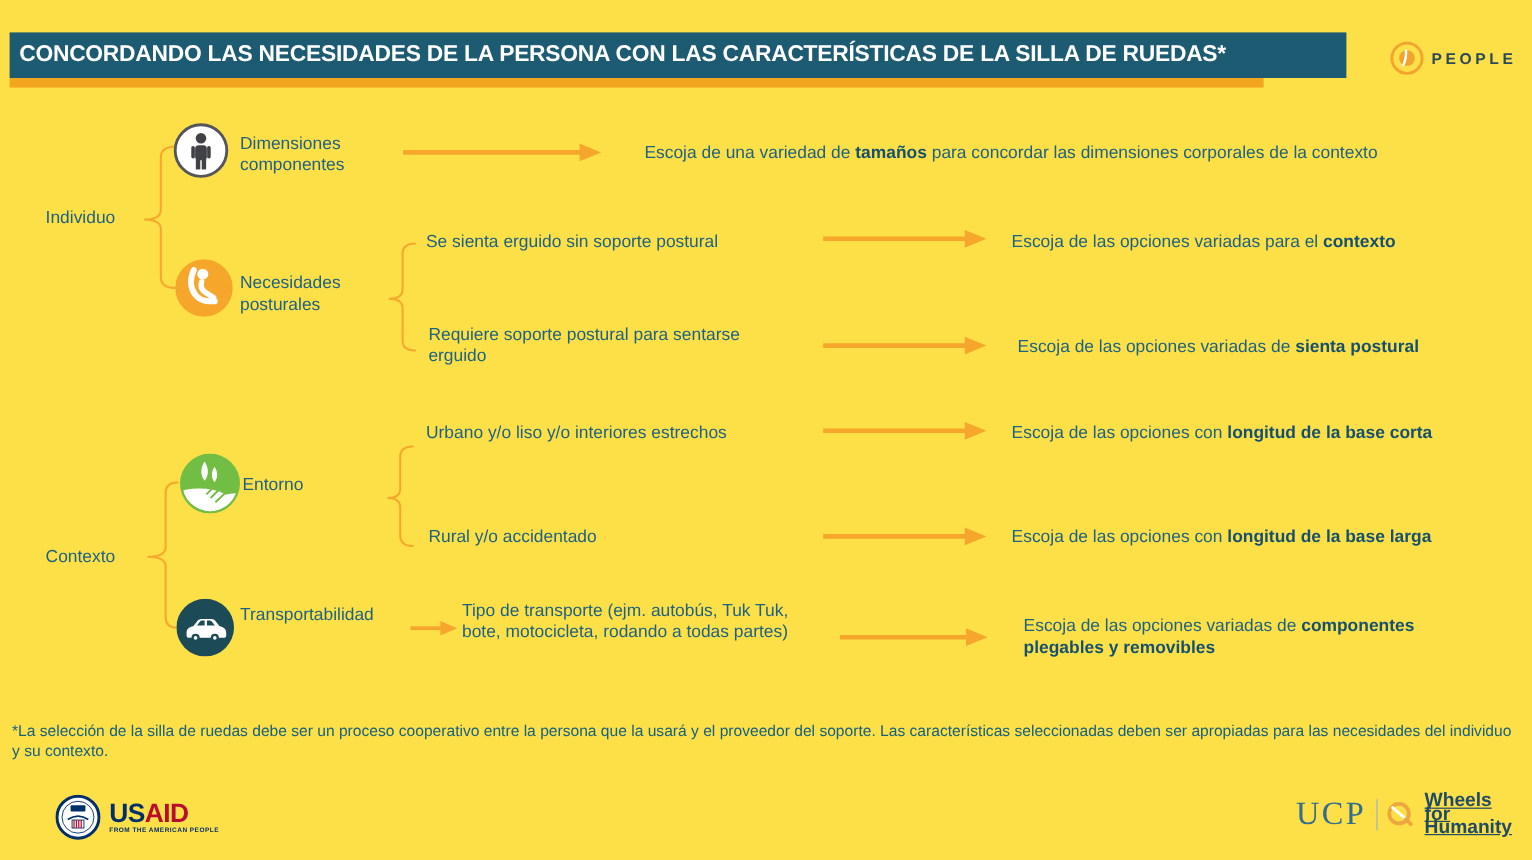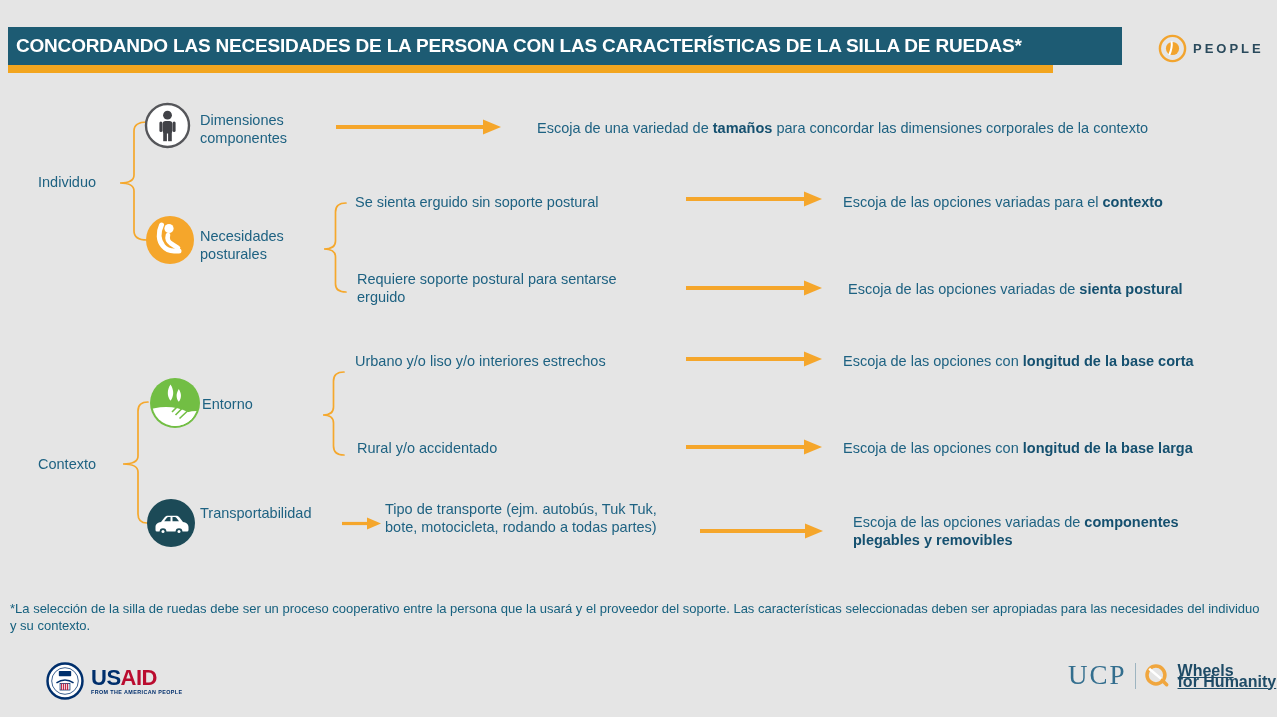--- a/index.html
+++ b/index.html
@@ -1,17 +1,17 @@
 <!DOCTYPE html>
 <html><head>
 <meta charset="utf-8">
 <style>
   html,body{margin:0;padding:0;background:#fff;}
   .canvas{
-    position:relative;width:1277px;height:717px;background:#e5e5e5;overflow:hidden;
+    position:relative;width:1277px;height:717px;background:#fde047;overflow:hidden;
     font-family:"Liberation Sans",sans-serif;
   }
   .abs{position:absolute;}
   
   .header-bar{left:8px;top:27px;width:1114px;height:38px;background:#1D5B73;display:flex;align-items:center;}
   .header-bar h1{margin:0;padding-left:8px;font-size:19px;font-weight:bold;color:#fff;letter-spacing:-0.2px;white-space:nowrap;}
   .orange-strip{left:8px;top:65px;width:1045px;height:8px;background:#F2A51F;}
   
   .clasp{left:1158px;top:34px;display:flex;align-items:center;gap:6px;}
   .clasp-word{font-size:13px;font-weight:bold;color:#2A4A5C;letter-spacing:3px;}
@@ -22,21 +22,21 @@
   .outcome b{color:#15506F;font-weight:bold;}
   .footnote{left:10px;top:600px;width:1258px;color:#17617F;font-size:13px;line-height:17px;}
   
   .overlay{left:0;top:0;pointer-events:none;}
   
   .usaid{left:46px;top:662px;display:flex;align-items:center;gap:7px;}
   .usaid-word{font-size:22px;font-weight:bold;letter-spacing:-0.5px;line-height:20px;}
   .usaid-word .us{color:#002F6C;} .usaid-word .aid{color:#BA0C2F;}
   .usaid-tag{font-size:5.4px;font-weight:bold;color:#002F6C;letter-spacing:0.4px;margin-top:1px;}
   .ucp{left:1068px;top:662px;display:flex;align-items:center;gap:8px;}
-  .ucp-word{font-family:"Liberation Serif",serif;font-size:27px;color:#336E8E;letter-spacing:2px;line-height:27px;}
+  .ucp-word{font-family:"Liberation Serif",serif;font-size:27px;color:#336E8E;letter-spacing:2px;line-height:27px;margin-left:12px;}
   .ucp-div{width:1px;height:26px;background:#9DB4C0;}
   .wheels-text{font-size:16px;font-weight:bold;color:#1E4B66;line-height:11px;text-decoration:underline;}
 </style>
 </head>
 <body>
 
 <div class="canvas">
 
   <div class="abs header-bar">
     <h1>CONCORDANDO LAS NECESIDADES DE LA PERSONA CON LAS CARACTERÍSTICAS DE LA SILLA DE RUEDAS*</h1>

